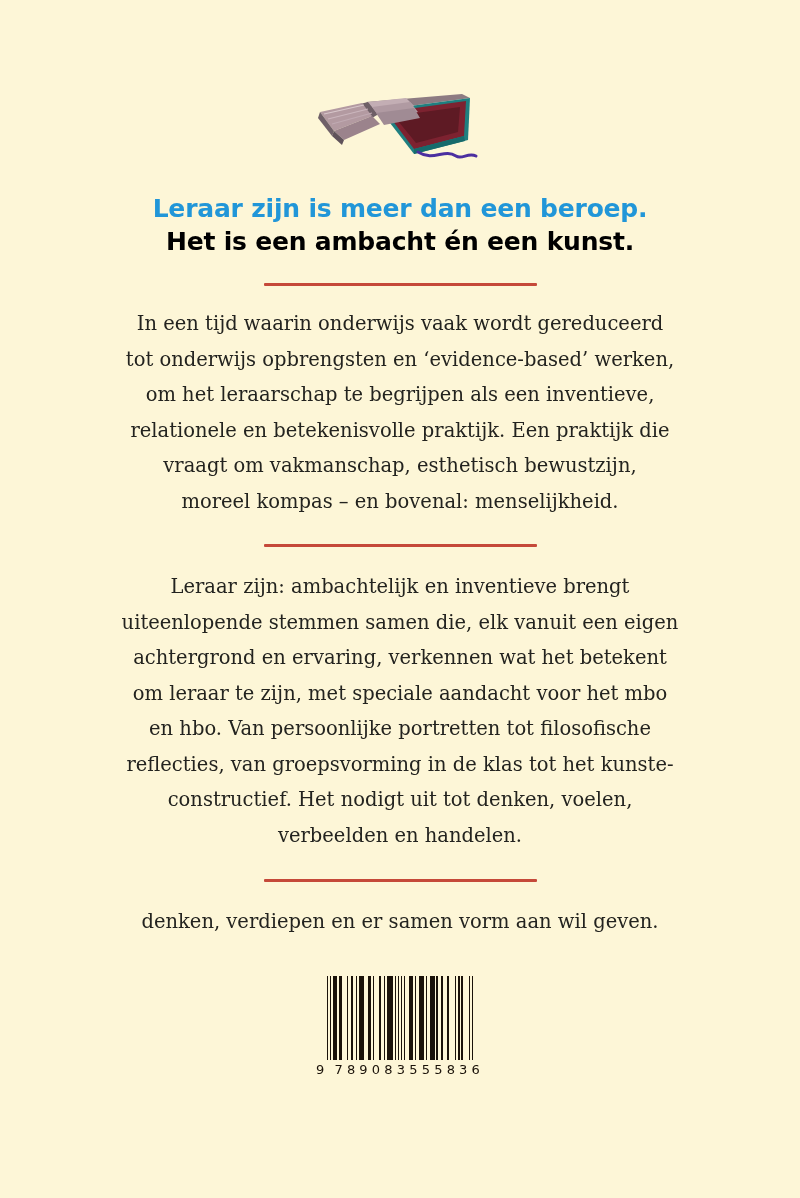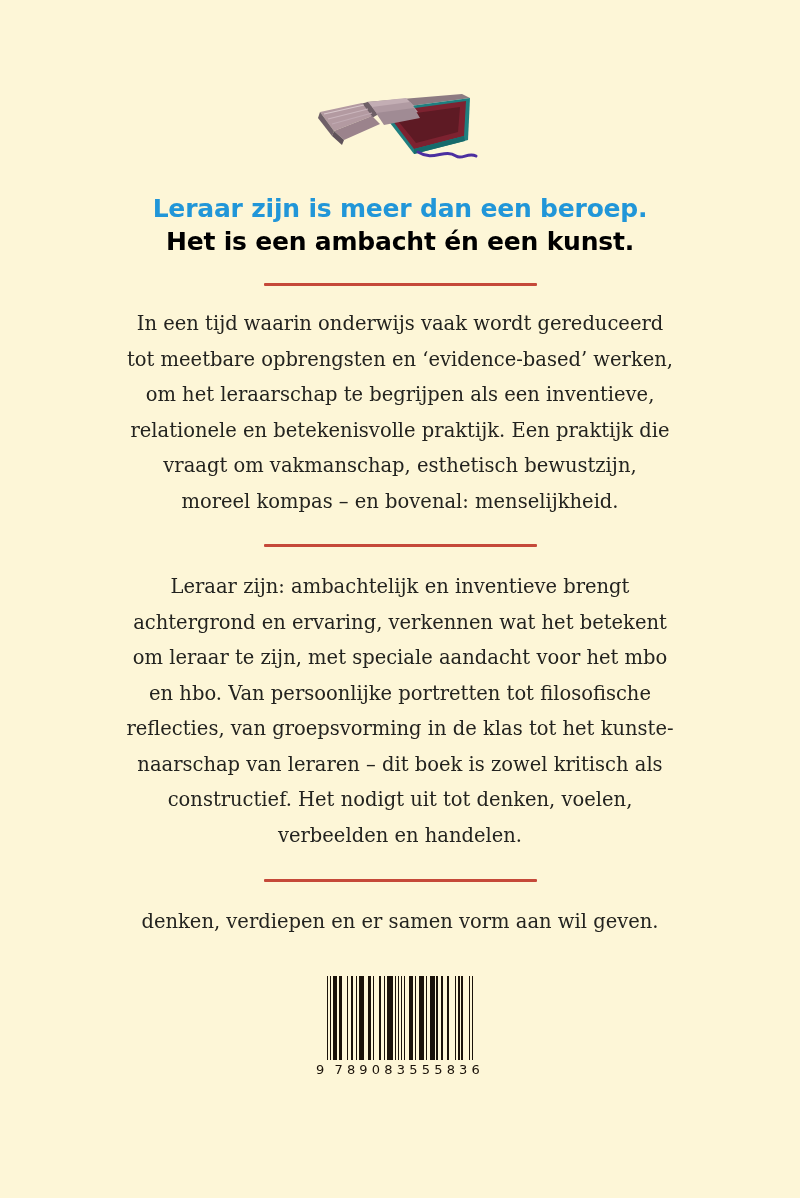--- a/index.html
+++ b/index.html
@@ -148,36 +148,36 @@
 
   <div class="headline">
     <span class="line line1">Leraar zijn is meer dan een beroep.</span>
     <span class="line line2">Het is een ambacht én een kunst.</span>
   </div>
 
   <div class="divider d1"></div>
 
   <div class="body-text para1">
     <span class="tline">In een tijd waarin onderwijs vaak wordt gereduceerd</span>
-    <span class="tline">tot meetbare opbrengsten en ‘evidence-based’ werken,</span>
+    <span class="tline">tot onderwijs opbrengsten en ‘evidence-based’ werken,</span>
     <span class="tline">om het leraarschap te begrijpen als een inventieve,</span>
     <span class="tline">relationele en betekenisvolle praktijk. Een praktijk die</span>
     <span class="tline">vraagt om vakmanschap, esthetisch bewustzijn,</span>
     <span class="tline">moreel kompas – en bovenal: menselijkheid.</span>
   </div>
 
   <div class="divider d2"></div>
 
   <div class="body-text para2">
     <span class="tline">Leraar zijn: ambachtelijk en inventieve brengt</span>
+    <span class="tline">uiteenlopende stemmen samen die, elk vanuit een eigen</span>
     <span class="tline">achtergrond en ervaring, verkennen wat het betekent</span>
     <span class="tline">om leraar te zijn, met speciale aandacht voor het mbo</span>
     <span class="tline">en hbo. Van persoonlijke portretten tot filosofische</span>
     <span class="tline">reflecties, van groepsvorming in de klas tot het kunste-</span>
-    <span class="tline">naarschap van leraren – dit boek is zowel kritisch als</span>
     <span class="tline">constructief. Het nodigt uit tot denken, voelen,</span>
     <span class="tline">verbeelden en handelen.</span>
   </div>
 
   <div class="divider d3"></div>
 
   <div class="body-text para3">
     <span class="tline">denken, verdiepen en er samen vorm aan wil geven.</span>
   </div>
 

